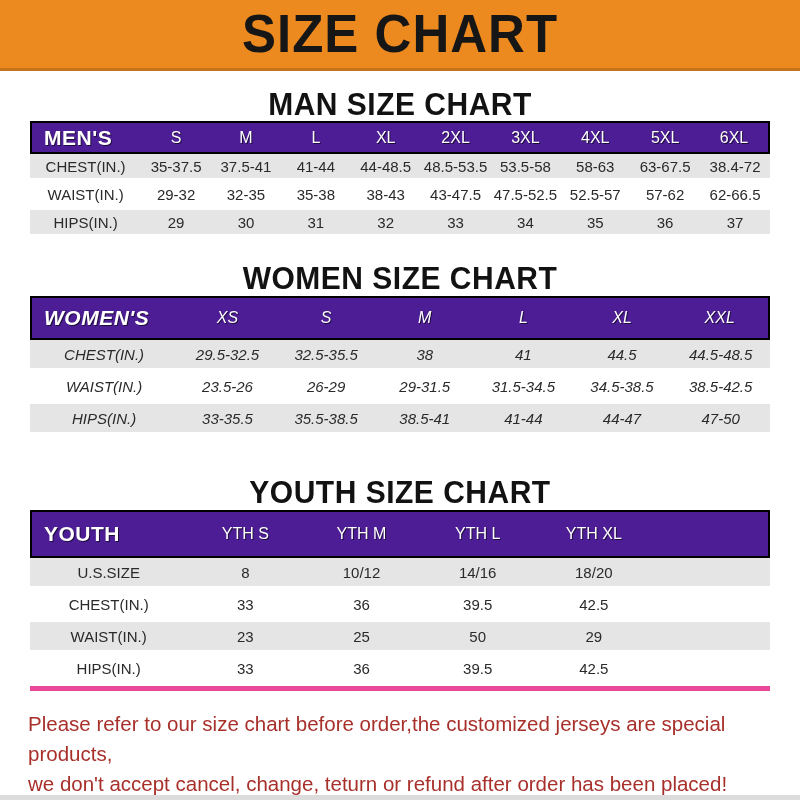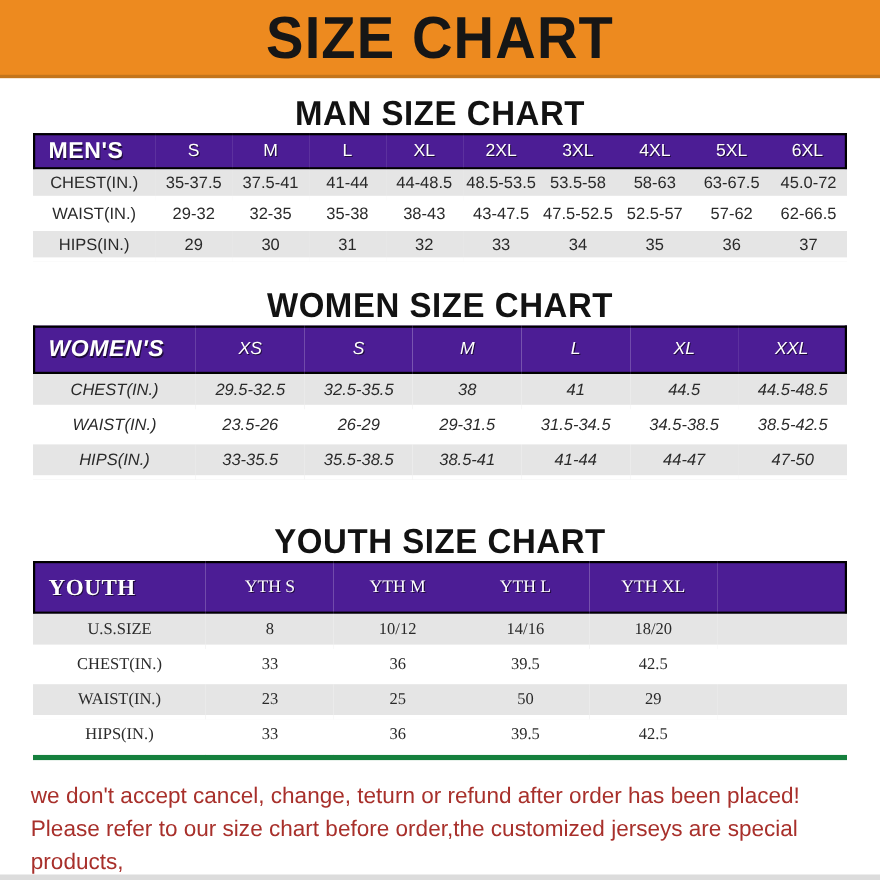--- a/index.html
+++ b/index.html
@@ -45,21 +45,21 @@
     width: 740px;
     margin: 0 auto;
     border-collapse: separate;
     border-spacing: 0;
     table-layout: fixed;
     font-size: 15px;
     color: #2a2a2a;
   }
   .tbl-men   { margin-top: 14px; }
   .tbl-women { margin-top: 16px; font-style: italic; }
-  .tbl-youth { margin-top: 18px; border-bottom: 5px solid #15803d; font-family: Liberation Serif, serif; }
+  .tbl-youth { margin-top: 18px; border-bottom: 5px solid #ec4899; }
 
   table.size-table thead th {
     background: #4c1d95;
     color: #ffffff;
     border-top: 2px solid #000;
     border-bottom: 2px solid #000;
     font-weight: 400;
     font-size: 16px;
     text-align: center;
     text-shadow: 1px 1px 0 rgba(0,0,0,0.6);
@@ -146,21 +146,21 @@
         <tr>
           <td class="row-label">CHEST(IN.)</td>
           <td class="data-col">35-37.5</td>
           <td class="data-col">37.5-41</td>
           <td class="data-col">41-44</td>
           <td class="data-col">44-48.5</td>
           <td class="data-col">48.5-53.5</td>
           <td class="data-col">53.5-58</td>
           <td class="data-col">58-63</td>
           <td class="data-col">63-67.5</td>
-          <td class="data-col">45.0-72</td>
+          <td class="data-col">38.4-72</td>
         </tr>
         <tr>
           <td class="row-label">WAIST(IN.)</td>
           <td class="data-col">29-32</td>
           <td class="data-col">32-35</td>
           <td class="data-col">35-38</td>
           <td class="data-col">38-43</td>
           <td class="data-col">43-47.5</td>
           <td class="data-col">47.5-52.5</td>
           <td class="data-col">52.5-57</td>
@@ -270,19 +270,19 @@
           <td class="data-col">33</td>
           <td class="data-col">36</td>
           <td class="data-col">39.5</td>
           <td class="data-col">42.5</td>
           <td class="filler"></td>
         </tr>
       </tbody>
     </table>
 
   <div class="footer-note">
+    <div>Please refer to our size chart before order,the customized jerseys are special products,</div>
     <div>we don't accept cancel, change, teturn or refund after order has been placed!</div>
-    <div>Please refer to our size chart before order,the customized jerseys are special products,</div>
   </div>
 
   <div class="bottom-strip"></div>
 
 </div>
 
 </body></html>

